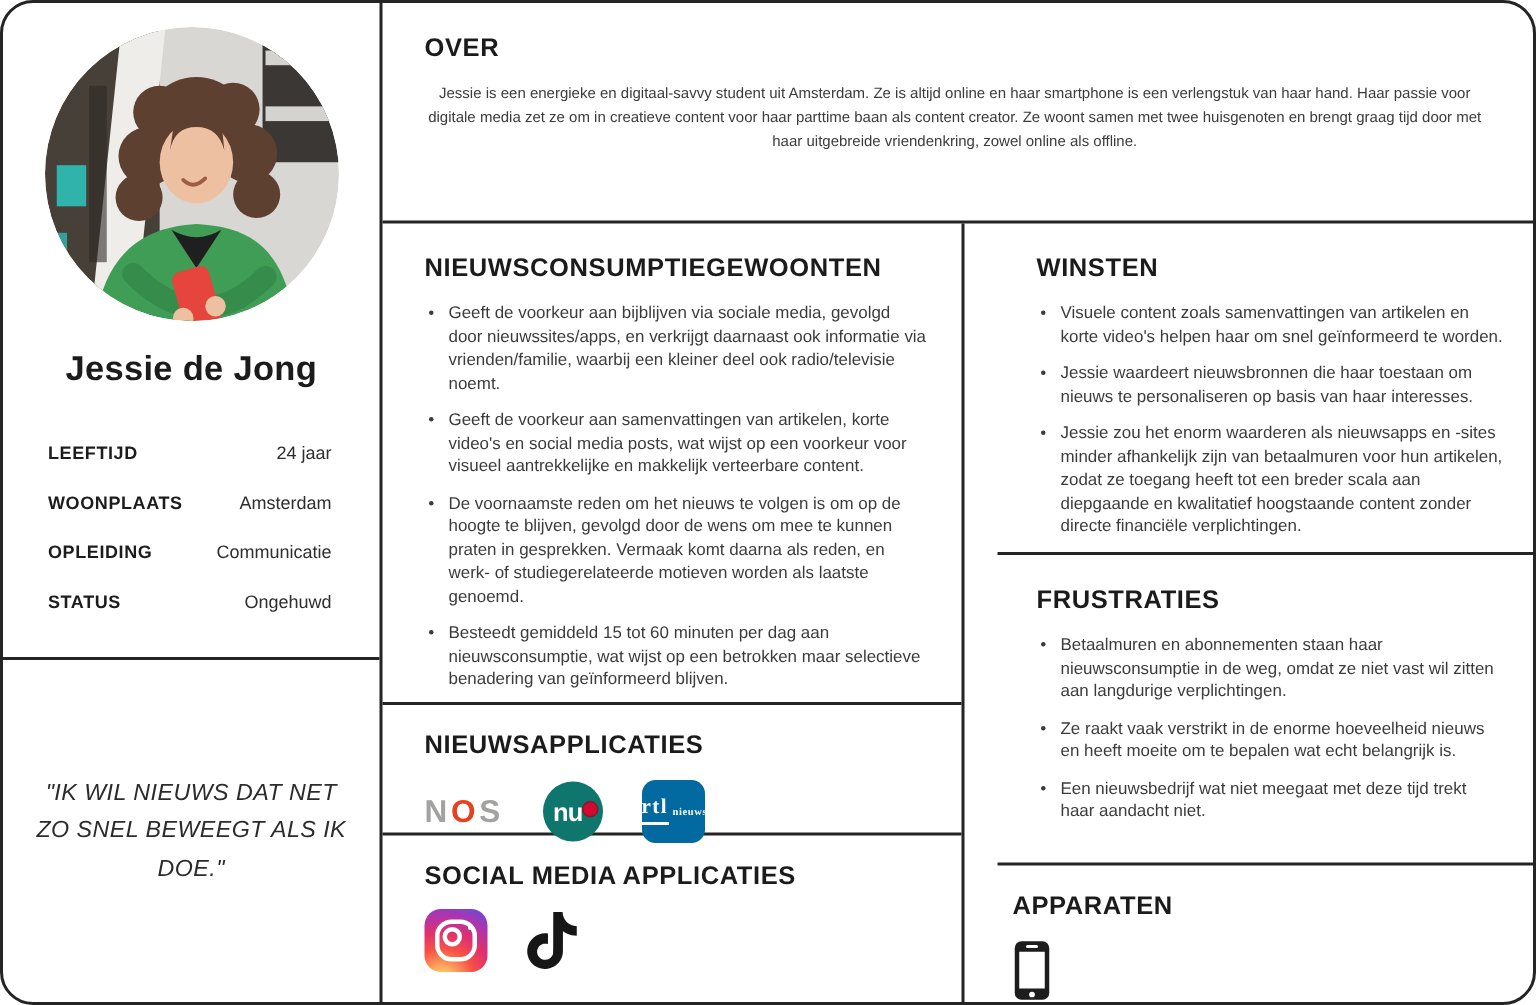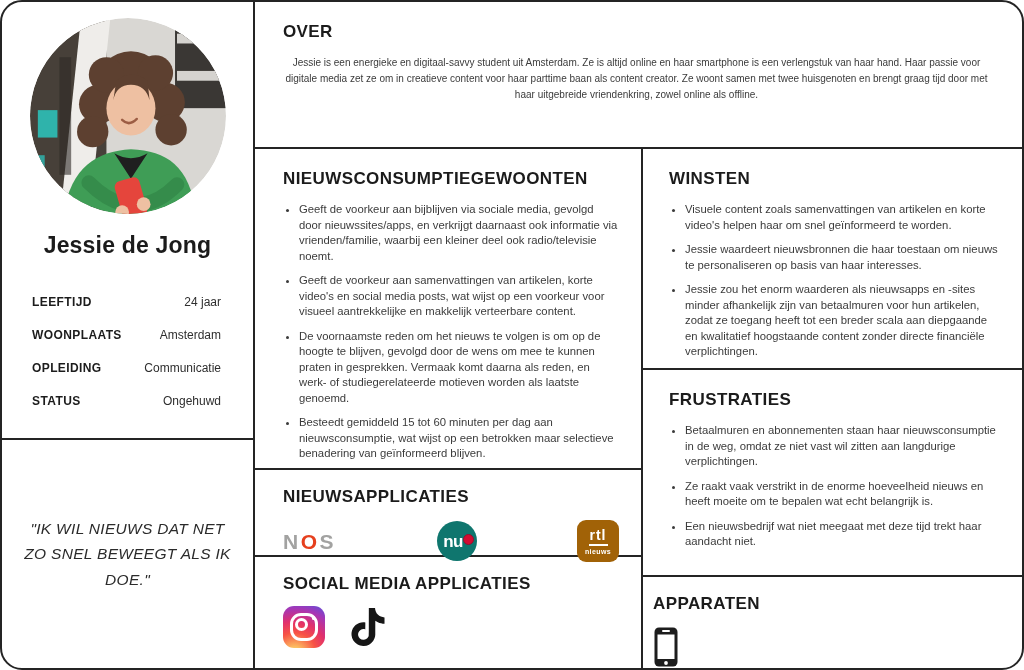--- a/index.html
+++ b/index.html
@@ -19,43 +19,43 @@
   .attr-label { font-size:12px; font-weight:700; color:#1c1c1c; letter-spacing:.4px; }
   .attr-value { font-size:12px; color:#2e2e2e; }
   .quote-box { margin-top:auto; height:230px; border-top:2px solid #242424;
     display:flex; align-items:center; justify-content:center; text-align:center; padding:0 22px; }
   .quote-text { font-style:italic; font-size:15.5px; color:#2b2b2b; line-height:1.62; letter-spacing:.3px; font-weight:400; }
   
   .right-wrap { flex:1; display:flex; flex-direction:column; }
   .over-section { height:151px; border-bottom:2px solid #242424; padding:20px 32px 0 28px; }
   .cols { flex:1; display:flex; }
   .mid-col { width:388px; flex-shrink:0; border-right:2px solid #242424; display:flex; flex-direction:column; }
-  .right-col { flex:1; display:flex; flex-direction:column; }
+  .right-col { flex:1; display:flex; flex-direction:column;margin-left:22px; }
   .sec-gewoonten { height:321px; border-bottom:2px solid #242424; padding:20px 22px 0 28px; }
   .sec-nieuwsapps { height:87px; border-bottom:2px solid #242424; padding:17px 22px 0 28px; }
   .sec-social { flex:1; padding:17px 22px 0 28px; }
   .sec-winsten { height:221px; border-bottom:2px solid #242424; padding:20px 20px 0 26px; }
   .sec-frustraties { height:207px; border-bottom:2px solid #242424; padding:20px 20px 0 26px; }
   .sec-apparaten { flex:1; padding:17px 20px 0 10px;border-radius:11px; }
   .section-title { margin:0; font-size:17px; font-weight:700; color:#1b1b1b; letter-spacing:.4px; }
   .body-text { margin:13px 0 0; font-size:10px; line-height:15.8px; color:#3b3b3b;text-align:center; }
   ul.bullets { margin:13px 0 0; padding-left:16px; }
   ul.bullets li { font-size:11.3px; line-height:15.5px; color:#3b3b3b; }
   ul.bullets li + li { margin-top:9px; }
   
-  .logo-row { display:flex; align-items:center; gap:26px; margin-top:13px;justify-content:space-between; }
+  .logo-row { display:flex; align-items:center; gap:26px; margin-top:13px; }
   .nos-logo { font-size:21px; font-weight:700; letter-spacing:2.5px; line-height:1; }
   .nos-gray { color:#a2a2a1; } .nos-red { color:#e6401e; }
   .nu-logo { width:40px; height:40px; border-radius:50%; background:#0f766e; position:relative;
     display:flex; align-items:center; justify-content:center; }
   .nu-text { color:#fff; font-weight:700; font-size:17px; letter-spacing:-.5px; margin-right:7px; line-height:1; }
   .nu-dot { position:absolute; right:3px; top:13px; width:11px; height:11px; border-radius:50%;
     background:#d30b31; border:1.5px solid #8e1430; }
-  .rtl-logo { width:42px; height:42px; border-radius:9px; background:#a16207;
-    display:flex; flex-direction:column; align-items:center; justify-content:center; gap:2px; }
+  .rtl-logo { width:42px; height:42px; border-radius:9px; background:#0369a1;
+    display:flex; align-items:center; justify-content:center; gap:2px;font-family:Liberation Serif, serif; }
   .rtl-text { color:#fff; font-weight:700; font-size:14px; letter-spacing:1px; line-height:1;
     border-bottom:2.5px solid #fff; padding:0 1px 2px; }
   .rtl-sub { color:#fff; font-weight:700; font-size:7px; letter-spacing:.4px; line-height:1; }
   
   .ig-icon { width:42px; height:42px; border-radius:11px; position:relative;
     background:radial-gradient(circle at 28% 115%, #fdd267 8%, #f75245 38%, #e1306c 58%, #a636b5 80%, #5851db 100%); }
   .ig-frame { position:absolute; inset:7px; border:3px solid #fff; border-radius:11px; }
   .ig-lens { position:absolute; left:50%; top:50%; width:13px; height:13px; margin:-9.5px 0 0 -9.5px;
     border:3px solid #fff; border-radius:50%; }
   .ig-dot { position:absolute; right:10px; top:10px; width:3.5px; height:3.5px; border-radius:50%; background:#fff; }

